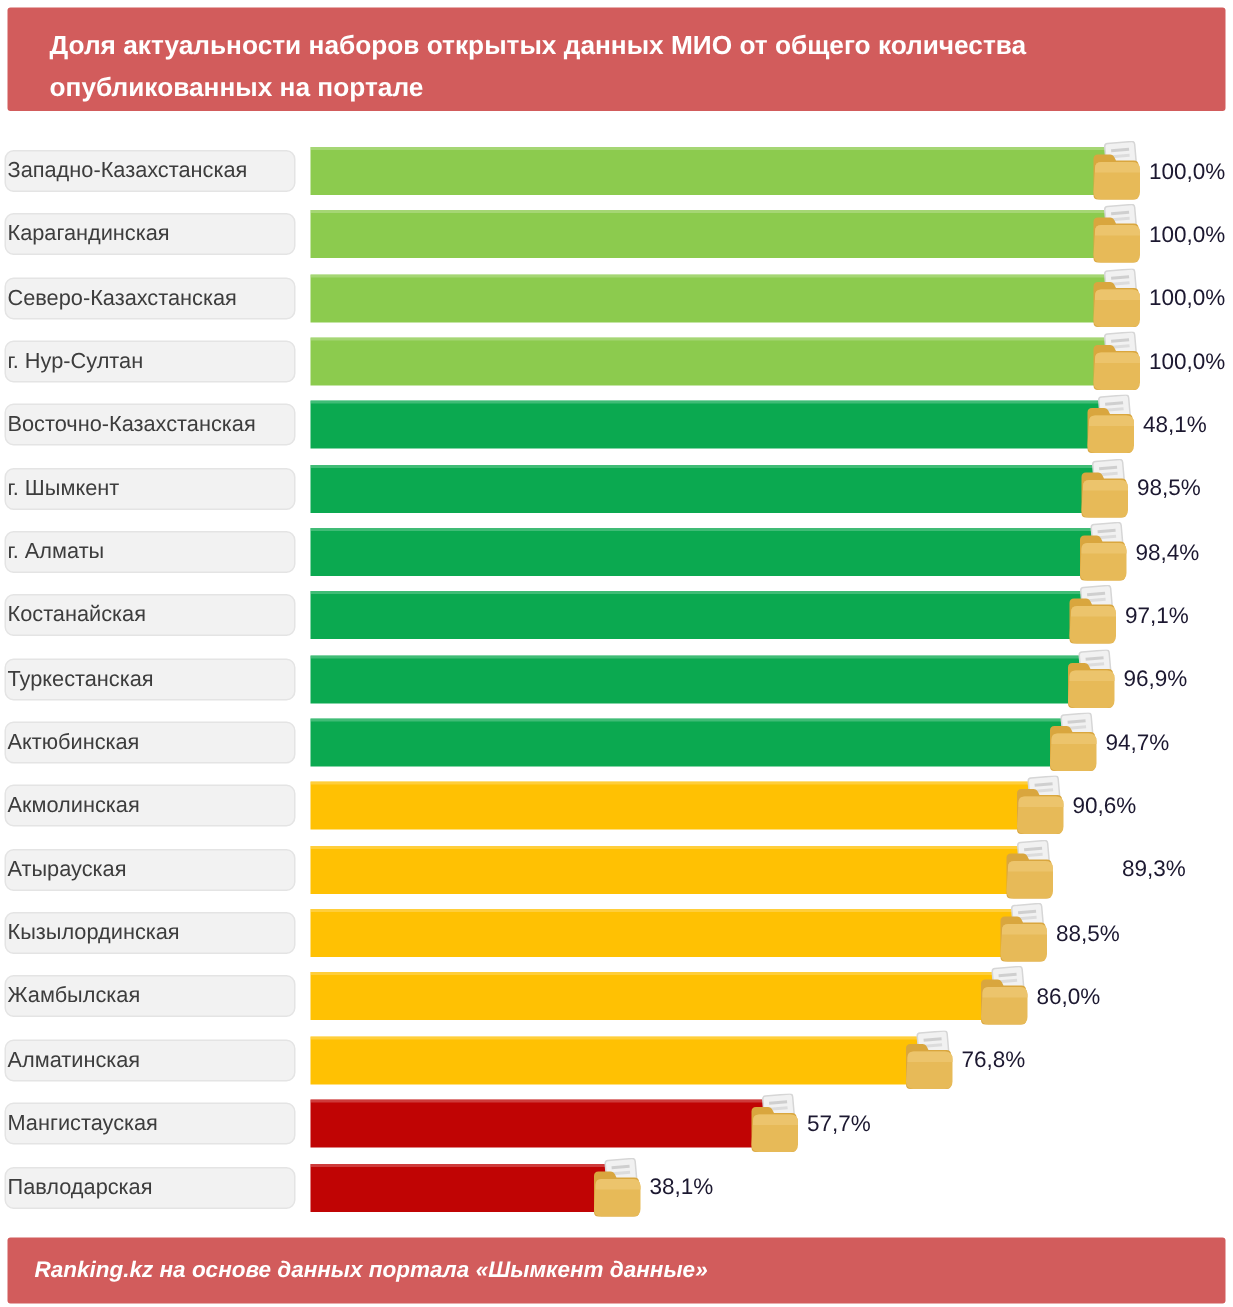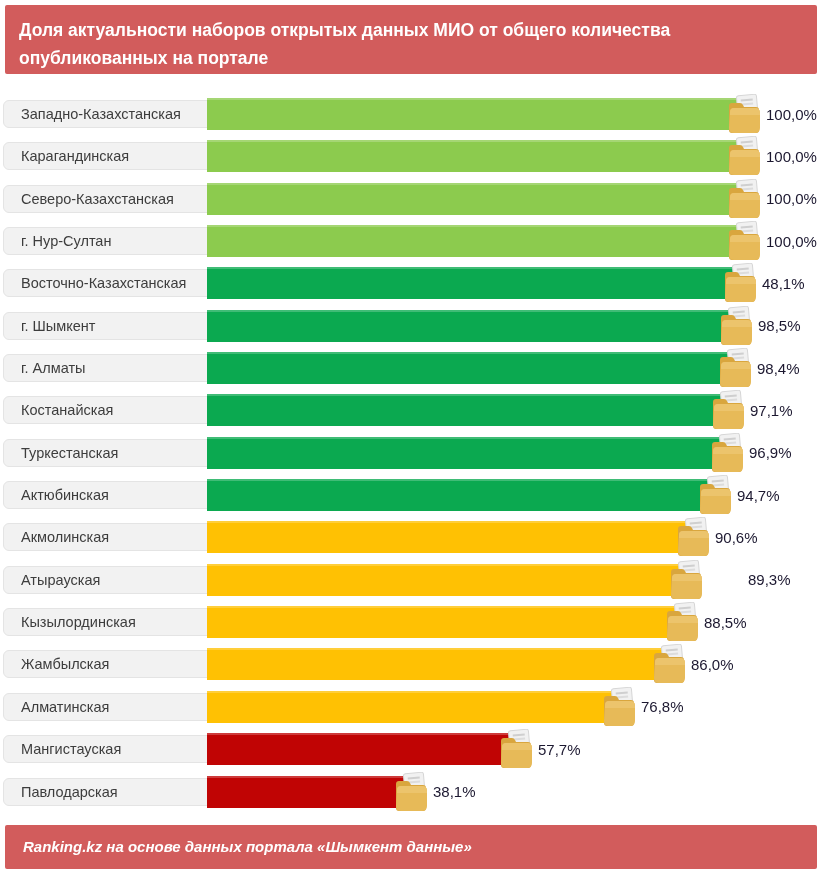--- a/index.html
+++ b/index.html
@@ -6,33 +6,33 @@
   body{
     width:822px;height:871px;position:relative;background:#ffffff;
     font-family:"Liberation Sans","DejaVu Sans",sans-serif;
     overflow:hidden;
   }
   .banner{
     position:absolute;left:5px;width:812px;box-sizing:border-box;
     background:#d25c5c;color:#ffffff;border-radius:2px;
   }
   .banner.header{
-    top:5px;height:69px;padding:11px 80px 0 14px;
+    top:5px;height:69px;padding:11px 80px 0 28px;
     font-size:17.5px;font-weight:bold;line-height:28px;
   }
   .banner.footer{
     top:825px;height:44px;padding:12px 18px 0 18px;
     font-size:15px;font-weight:bold;font-style:italic;line-height:20px;
   }
   #rows{position:absolute;left:0;top:93px;width:822px;}
   .row{position:relative;height:42.35px;}
   .region-label{
     position:absolute;left:3px;top:7px;width:191px;height:26px;
     background:#f2f2f2;border:1px solid #e4e4e4;border-radius:6px;
-    padding-left:17px;display:flex;align-items:center;
+    padding-left:1px;display:flex;align-items:center;
     font-size:14.5px;color:#3d3d3d;white-space:nowrap;overflow:hidden;
   }
   .bar{
     position:absolute;left:207px;top:5px;height:32px;
     box-shadow:inset 0 2px 0 rgba(255,255,255,.22);
   }
   .folder{position:absolute;top:1px;width:36px;height:40px;}
   .value{
     position:absolute;top:0;height:42.35px;display:flex;align-items:center;
     font-size:15px;font-weight:normal;color:#1c1830;white-space:nowrap;

